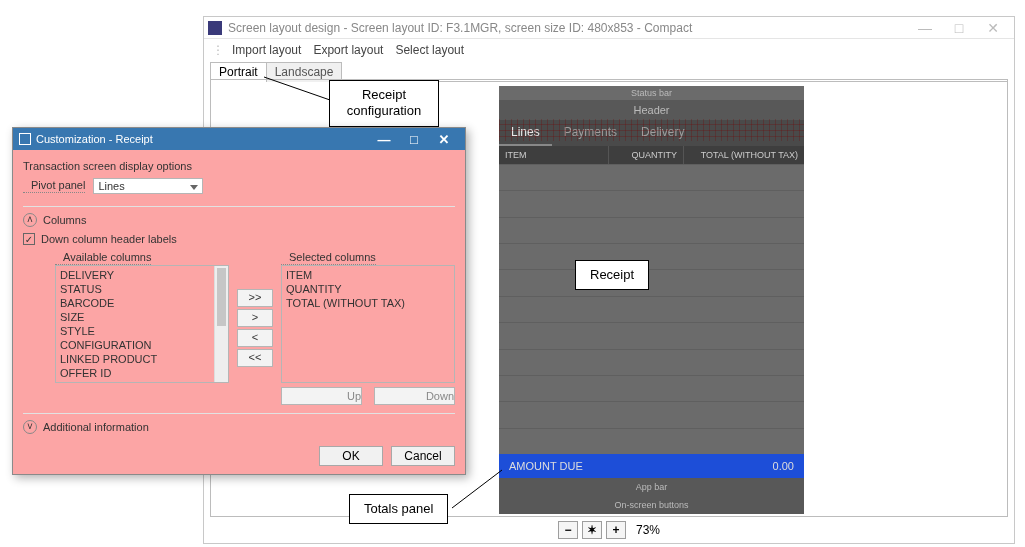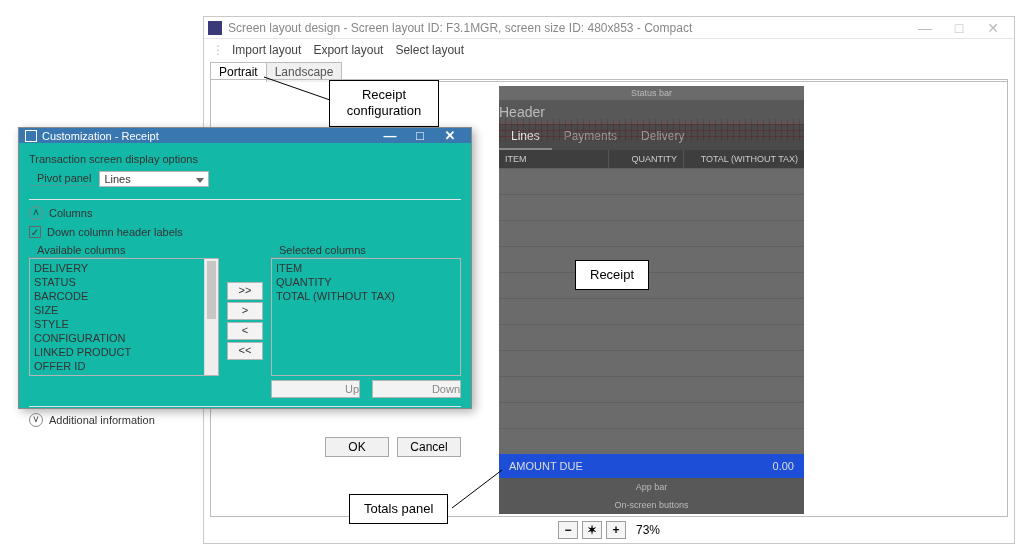--- a/index.html
+++ b/index.html
@@ -96,21 +96,21 @@
     position: absolute;
     left: 288px; top: 6px;
     width: 305px; height: 428px;
     background: #6b6b6b;
     color: #ccc;
     font-size: 10px;
     display: flex;
     flex-direction: column;
   }
   .dev-status { text-align: center; padding: 2px 0; background: #6b6b6b; font-size:9px; color:#bbb; }
-  .dev-header { padding: 4px 0; background: #585858; font-size:14px; color:#bbb; }
+  .dev-header { text-align: center; padding: 4px 0; background: #585858; font-size:11px; color:#bbb; }
   .dev-tabs {
     display: flex;
     background: #4a4a4a;
     font-size: 12px;
     color: #9e9e9e;
   }
   .dev-tabs div { padding: 5px 12px; }
   .dev-tabs .sel { color: #e8e8e8; border-bottom: 2px solid #888; }
   .dev-cols {
     display: flex;
@@ -150,23 +150,23 @@
     padding: 6px 14px;
     font-size: 13px;
     text-align: center;
     line-height: 1.25;
   }
   svg.leader { position: absolute; pointer-events: none; }
 
   
   .dialog {
     position: absolute;
-    left: 18px; top: 127px;
-    width: 454px; height: 282px;
-    background: #14b8a6;
+    left: 12px; top: 127px;
+    width: 454px; height: 348px;
+    background: #fca5a5;
     border: 1px solid #8a8a8a;
     box-shadow: 3px 3px 9px rgba(0,0,0,.3);
     display: flex;
     flex-direction: column;
   }
   .dlg-titlebar {
     background: #3877b0;
     color: #fff;
     height: 22px;
     display: flex;
@@ -197,21 +197,21 @@
     border-left:4px solid transparent; border-right:4px solid transparent; border-top:5px solid #666;
   }
   .hr { height:1px; background:#e2e2e2; margin:4px 0 6px; }
   .expander { display:flex; align-items:center; gap:6px; cursor:default; }
   .exp-icon {
     width:14px; height:14px; border:1px solid #888; border-radius:50%;
     display:flex; align-items:center; justify-content:center; font-size:10px; line-height:10px;
   }
   .checkbox-row { display:flex; align-items:center; gap:6px; margin:6px 0 6px; }
   .chk { width:12px; height:12px; border:1px solid #666; display:flex; align-items:center; justify-content:center; font-size:10px; }
-  .columns-area { display:flex; gap:8px; }
+  .columns-area { display:flex; gap:8px;margin-left:32px; }
   .col-block { flex:1; display:flex; flex-direction:column; }
   .listbox {
     border:1px solid #b5b5b5; height:118px; overflow:hidden; position:relative;
   }
   .listbox .scroll { position:absolute; right:0; top:0; bottom:0; width:14px; background:#eee; border-left:1px solid #ddd;}
   .listbox .thumb { position:absolute; left:2px; right:2px; top:2px; height:58px; background:#c6c6c6;}
   .listbox .items { padding:2px 4px; }
   .listbox .items div { padding:1px 0; white-space:nowrap; }
   .mover-btns { display:flex; flex-direction:column; gap:2px; align-self:center; }
   .mbtn { width:36px; height:18px; border:1px solid #b5b5b5; background:#f3f3f3; text-align:center; font-size:11px; line-height:15px; }

